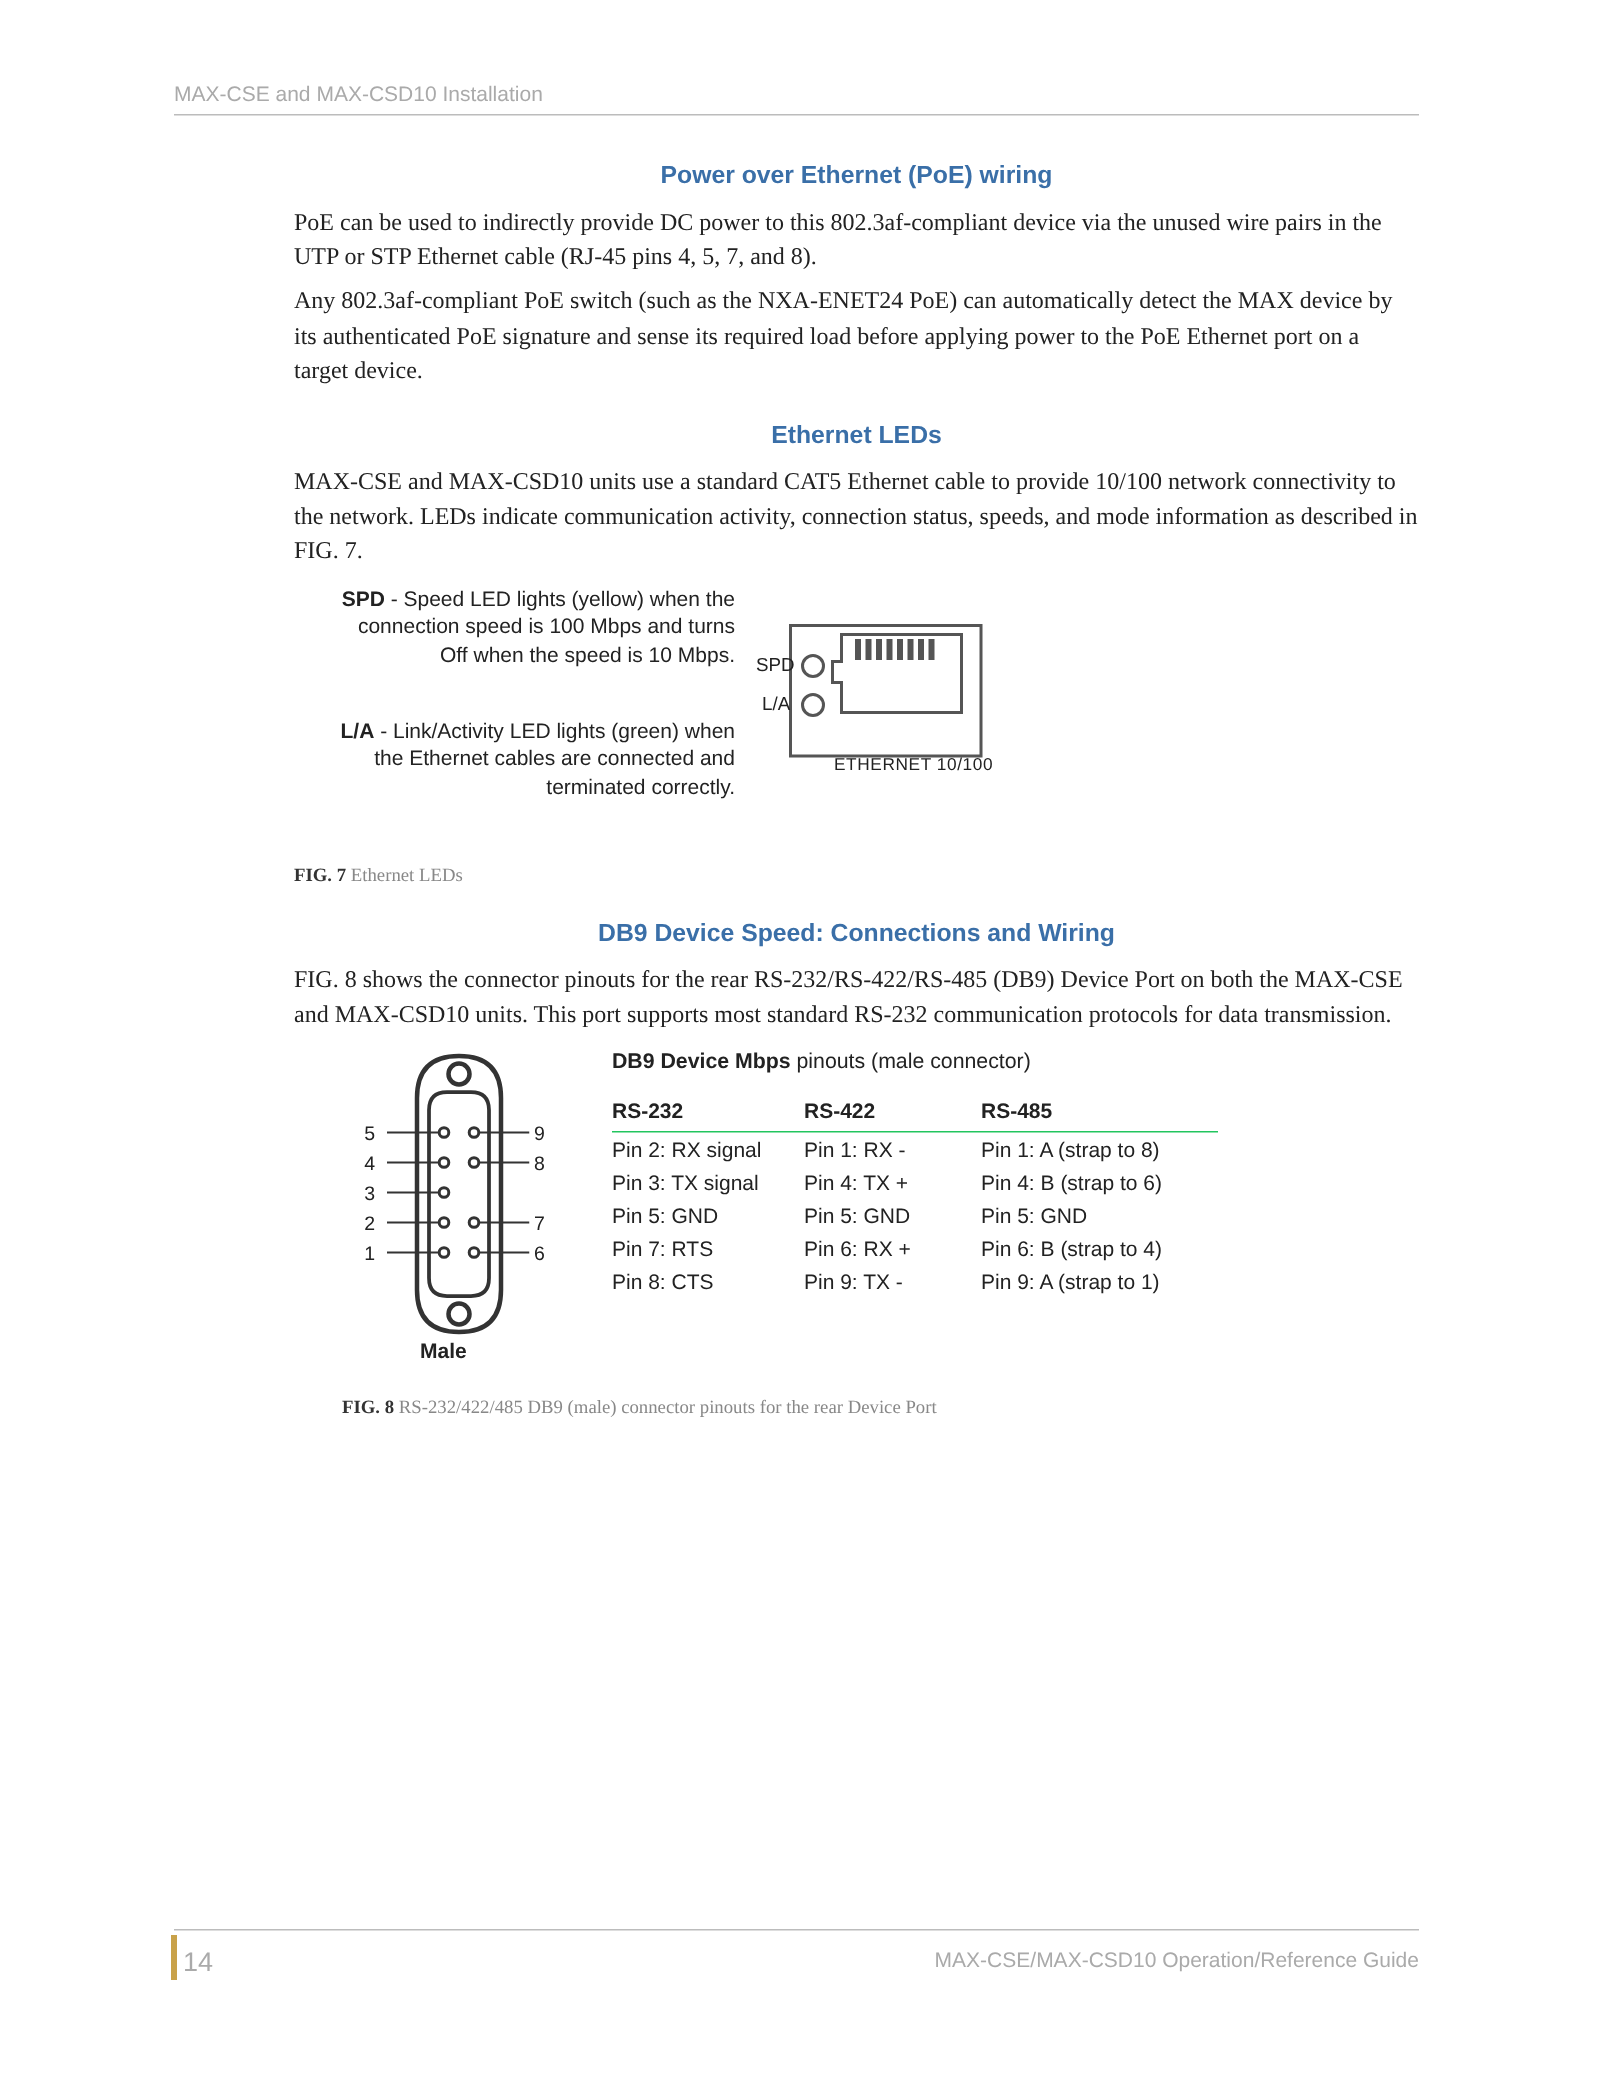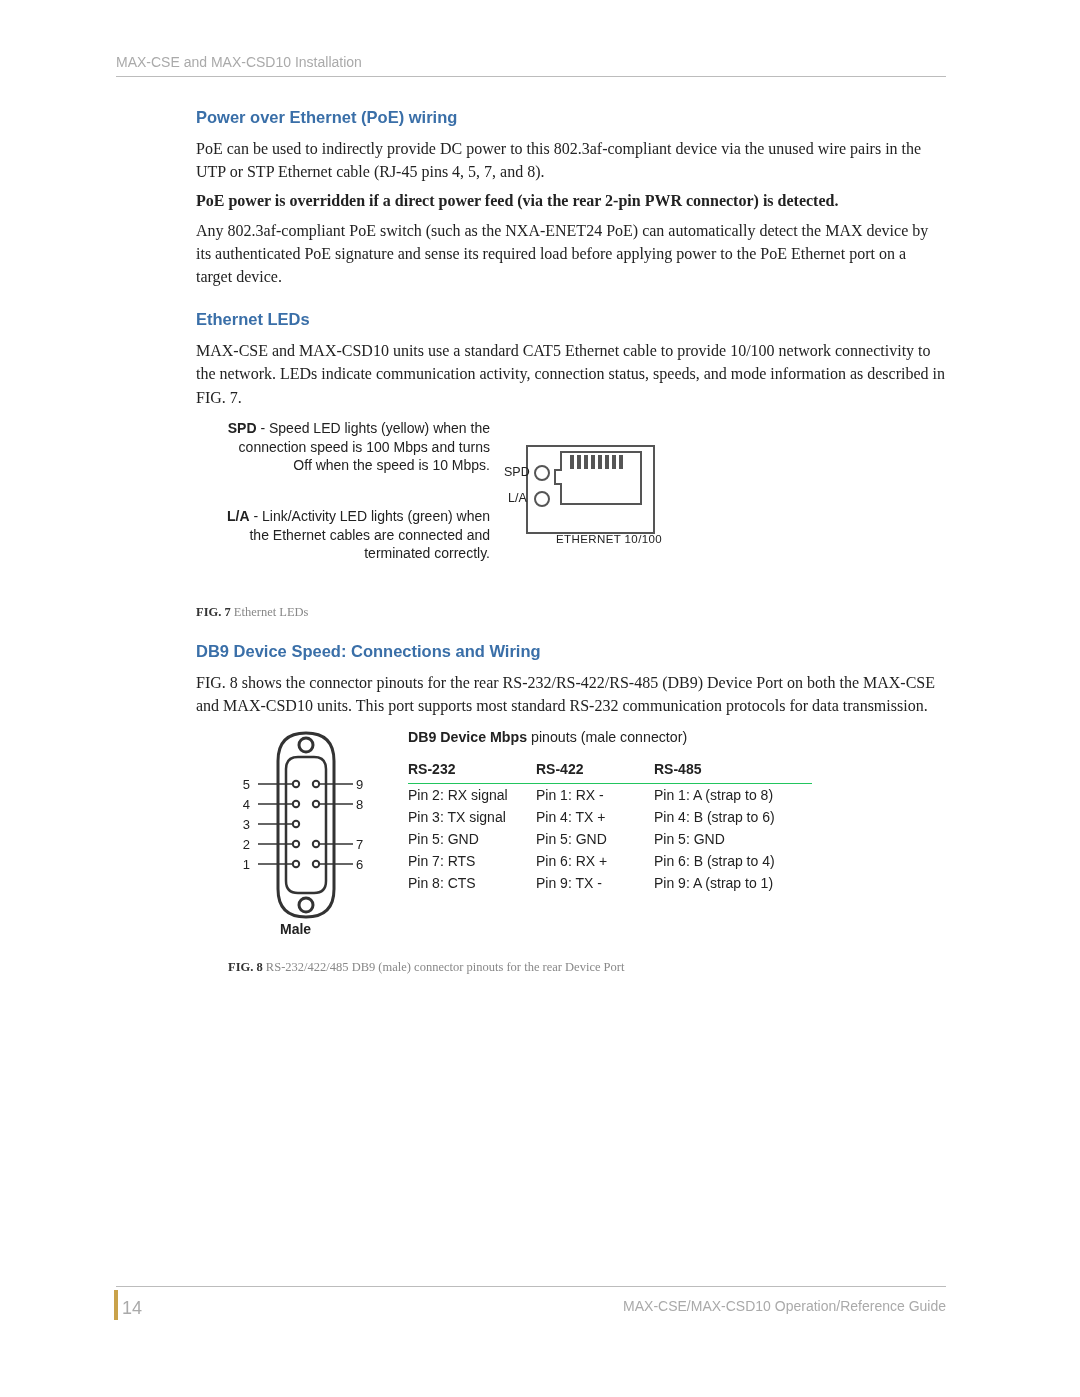--- a/index.html
+++ b/index.html
@@ -34,20 +34,21 @@
     left: 196px;
     top: 108px;
     width: 750px;
   }
   h3.section-heading {
     font-family: "Segoe UI Semibold", "Segoe UI", Arial, sans-serif;
     color: #3a6fa8;
     font-size: 16.5px;
     font-weight: 600;
     margin: 0 0 10px 0;
+    text-align: center;
   }
   .body-p {
     margin: 0 0 6px 0;
     line-height: 1.45;
     font-size: 16px;
     color: #222;
   }
   .body-strong {
     font-family: "Times New Roman", Times, serif;
     font-weight: bold;
@@ -240,21 +241,20 @@
 <body>
 
 <div class="page-header">MAX-CSE and MAX-CSD10 Installation</div>
 <div class="header-rule"></div>
 
 <div class="content">
 
   <div class="block">
     <h3 class="section-heading">Power over Ethernet (PoE) wiring</h3>
     <p class="body-p">PoE can be used to indirectly provide DC power to this 802.3af-compliant device via the unused wire pairs in the UTP or STP Ethernet cable (RJ-45 pins 4, 5, 7, and 8).</p>
-    <p class="body-strong">PoE power is overridden if a direct power feed (via the rear 2-pin PWR connector) is detected.</p>
     <p class="body-p">Any 802.3af-compliant PoE switch (such as the NXA-ENET24 PoE) can automatically detect the MAX device by its authenticated PoE signature and sense its required load before applying power to the PoE Ethernet port on a target device.</p>
   </div>
 
   <div class="block">
     <h3 class="section-heading">Ethernet LEDs</h3>
     <p class="body-p">MAX-CSE and MAX-CSD10 units use a standard CAT5 Ethernet cable to provide 10/100 network connectivity to the network. LEDs indicate communication activity, connection status, speeds, and mode information as described in FIG. 7.</p>
 
     <div class="fig7">
       <div class="spd-text">
         <b>SPD</b><span> - Speed LED lights (yellow) when the connection speed is 100 Mbps and turns Off when the speed is 10 Mbps.</span>

